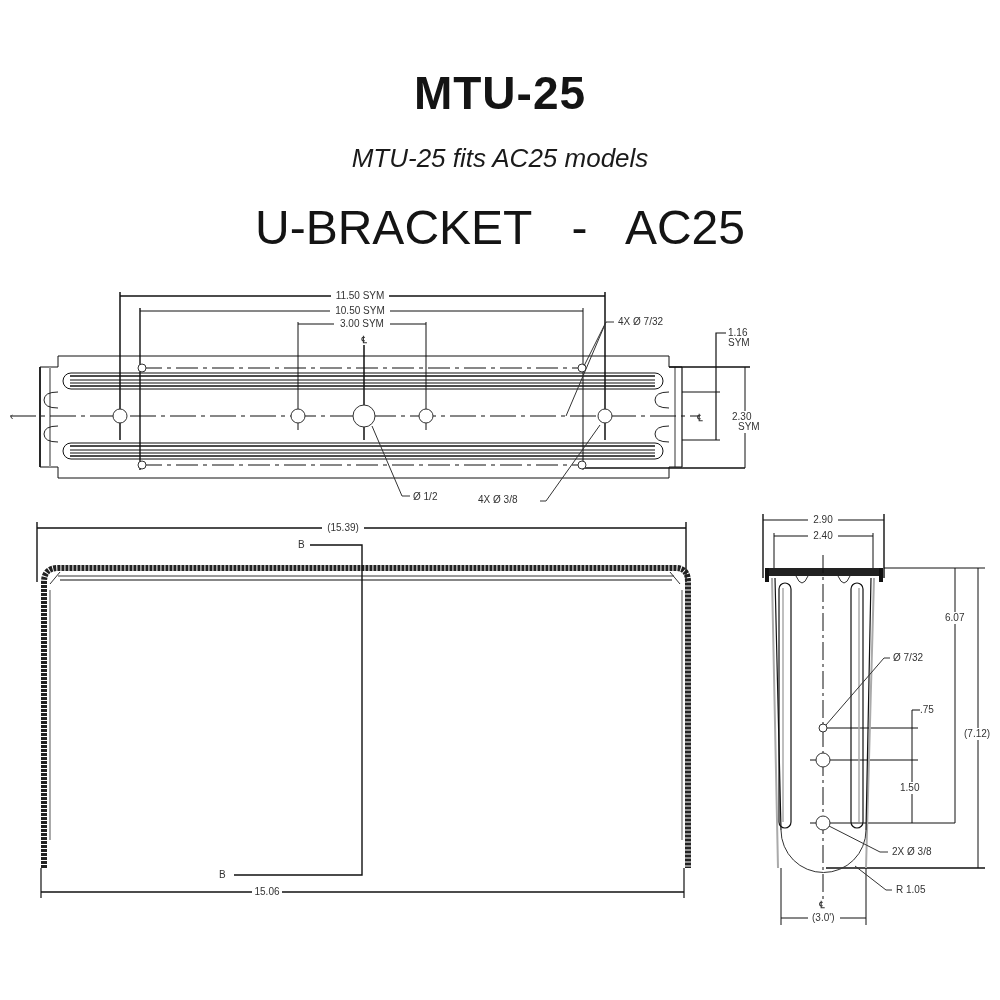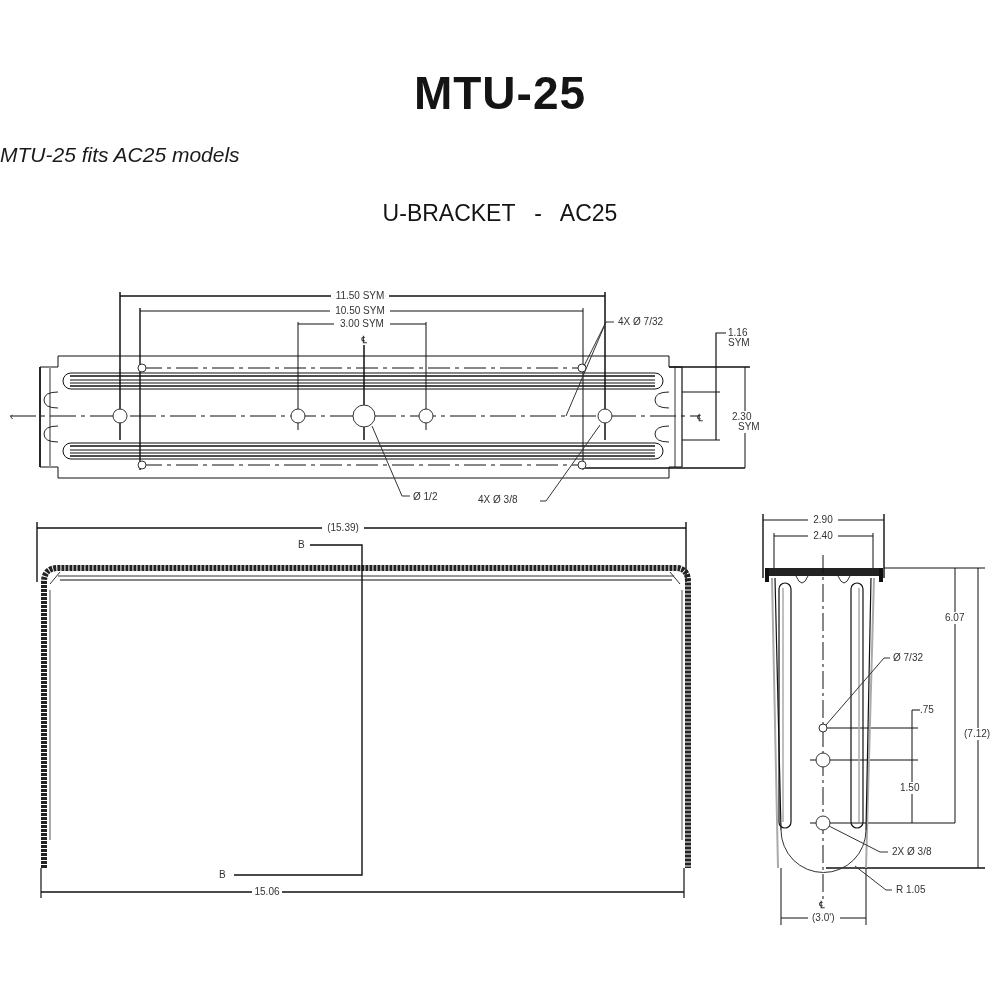--- a/index.html
+++ b/index.html
@@ -1,19 +1,19 @@
 <!DOCTYPE html>
 <html><head>
 <meta charset="utf-8">
 <style>
   html, body { margin: 0; padding: 0; background: #ffffff; }
   body { width: 1000px; height: 1000px; position: relative; overflow: hidden; font-family: "Liberation Sans", sans-serif; color: #111; }
   .title { position: absolute; left: 0; width: 1000px; top: 66px; text-align: center; font-size: 46px; font-weight: bold; letter-spacing: 1px; color: #141414; }
-  .subtitle { position: absolute; left: 0; width: 1000px; top: 143px; text-align: left; font-size: 21px; font-style: italic; color: #1a1a1a; }
-  .heading { position: absolute; left: 0; width: 1000px; top: 200px; text-align: center; font-size: 23px; color: #141414; white-space: pre; }
+  .subtitle { position: absolute; left: 0; width: 1000px; top: 143px; text-align: center; font-size: 26px; font-style: italic; color: #1a1a1a; }
+  .heading { position: absolute; left: 0; width: 1000px; top: 200px; text-align: center; font-size: 48px; color: #141414; white-space: pre; }
   svg.drawing { position: absolute; left: 0; top: 0; }
   svg text { font-family: "Liberation Sans", sans-serif; font-size: 10px; fill: #333; }
 </style>
 </head>
 <body>
 
 <div class="title">MTU-25</div>
 <div class="subtitle">MTU-25 fits AC25 models</div>
 <div class="heading">U-BRACKET   -   AC25</div>
 

